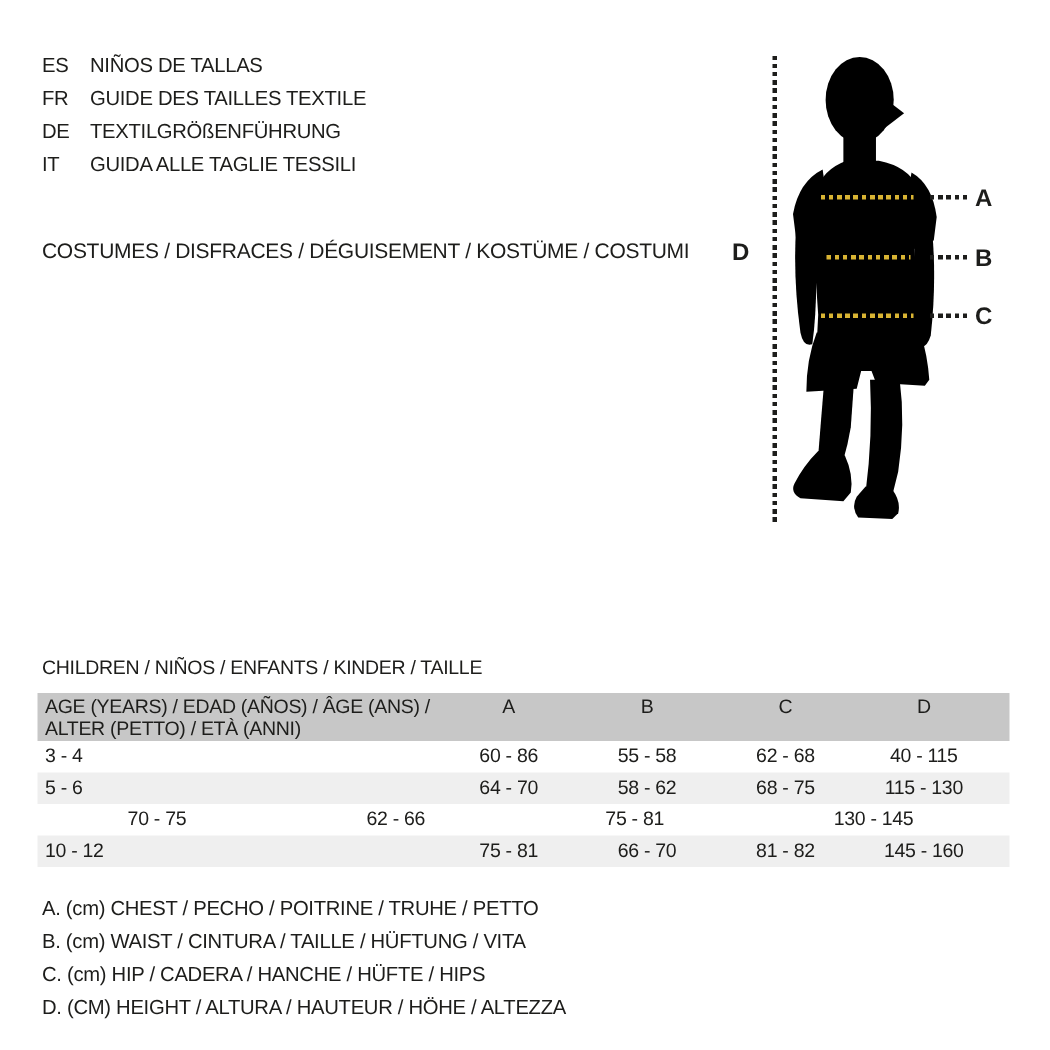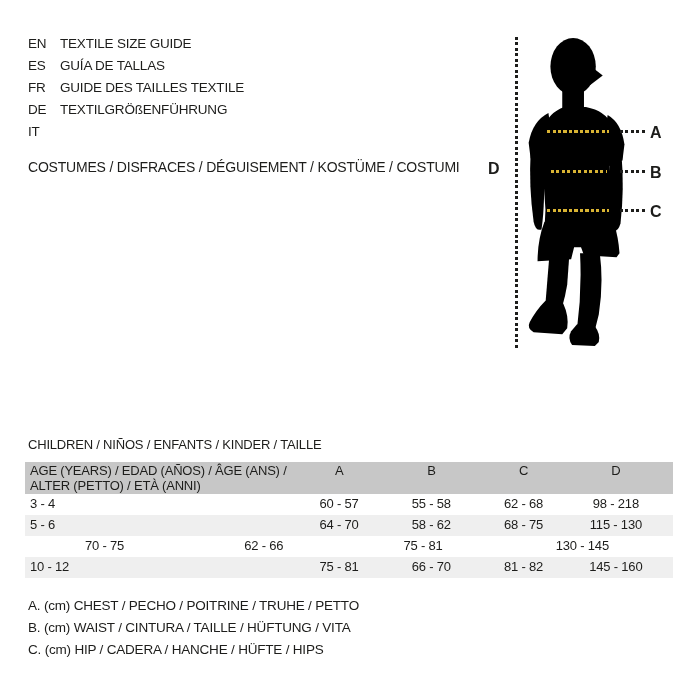--- a/index.html
+++ b/index.html
@@ -70,37 +70,34 @@
 
   
   .legend { position: absolute; left: 28px; top: 595px; }
   .legend-line { line-height: 22px; font-size: 13.5px; letter-spacing: -0.2px; white-space: nowrap; }
 </style>
 </head>
 <body>
 
 <div class="lang-list">
   <div class="lang-row">
-    <span class="lang-code">EN</span>
-    <span class="lang-label">TEXTILE SIZE GUIDE</span>
-  </div>
-  <div class="lang-row">
     <span class="lang-code">ES</span>
-    <span class="lang-label">GUÍA DE TALLAS</span>
+    <span class="lang-label">NIÑOS DE TALLAS</span>
   </div>
   <div class="lang-row">
     <span class="lang-code">FR</span>
     <span class="lang-label">GUIDE DES TAILLES TEXTILE</span>
   </div>
   <div class="lang-row">
     <span class="lang-code">DE</span>
     <span class="lang-label">TEXTILGRÖßENFÜHRUNG</span>
   </div>
   <div class="lang-row">
     <span class="lang-code">IT</span>
+    <span class="lang-label">GUIDA ALLE TAGLIE TESSILI</span>
   </div>
 </div>
 
 <div class="category-title">COSTUMES / DISFRACES / DÉGUISEMENT / KOSTÜME / COSTUMI</div>
 
 <div class="figure-area">
 
   <svg class="silhouette-svg" viewBox="0 0 116 318" xmlns="http://www.w3.org/2000/svg">
     <g fill="#000000">
 
@@ -156,24 +153,24 @@
       <div>ALTER (PETTO) / ETÀ (ANNI)</div>
     </div>
     <div class="t-col">A</div>
     <div class="t-col">B</div>
     <div class="t-col">C</div>
     <div class="t-col">D</div>
   </div>
 
   <div class="t-row t-data">
     <div class="t-age">3 - 4</div>
-    <div class="t-col">60 - 57</div>
+    <div class="t-col">60 - 86</div>
     <div class="t-col">55 - 58</div>
     <div class="t-col">62 - 68</div>
-    <div class="t-col">98 - 218</div>
+    <div class="t-col">40 - 115</div>
   </div>
   <div class="t-row t-data">
     <div class="t-age">5 - 6</div>
     <div class="t-col">64 - 70</div>
     <div class="t-col">58 - 62</div>
     <div class="t-col">68 - 75</div>
     <div class="t-col">115 - 130</div>
   </div>
   <div class="t-row t-data">
     <div class="t-col">70 - 75</div>
@@ -187,13 +184,14 @@
     <div class="t-col">66 - 70</div>
     <div class="t-col">81 - 82</div>
     <div class="t-col">145 - 160</div>
   </div>
 </div>
 
 <div class="legend">
   <div class="legend-line">A. (cm) CHEST / PECHO / POITRINE / TRUHE / PETTO</div>
   <div class="legend-line">B. (cm) WAIST / CINTURA / TAILLE / HÜFTUNG / VITA</div>
   <div class="legend-line">C. (cm) HIP / CADERA / HANCHE / HÜFTE / HIPS</div>
+  <div class="legend-line">D. (CM) HEIGHT / ALTURA / HAUTEUR / HÖHE / ALTEZZA</div>
 </div>
 
 </body></html>

